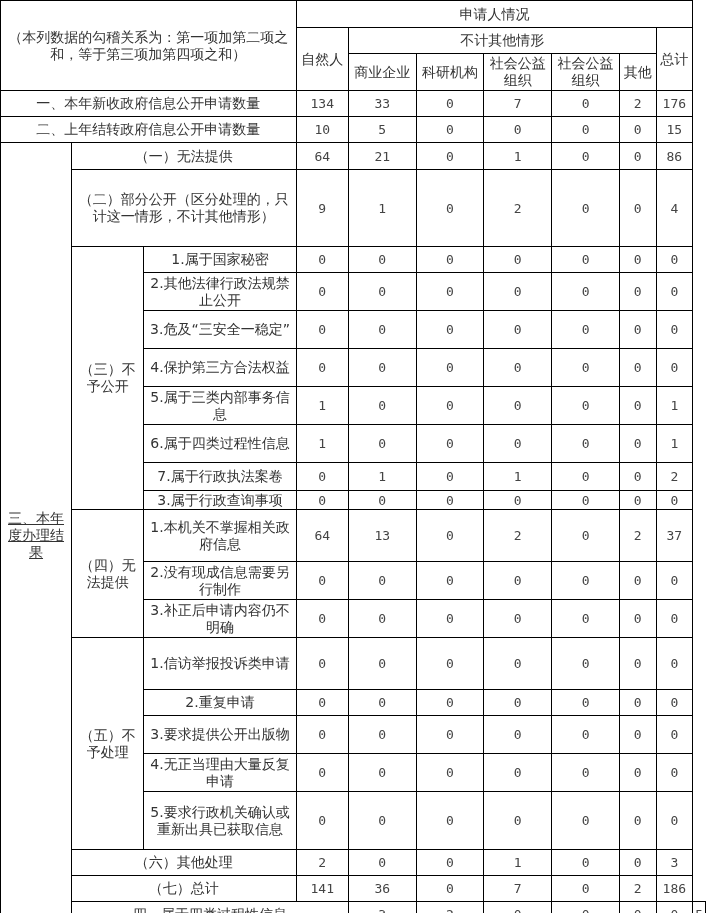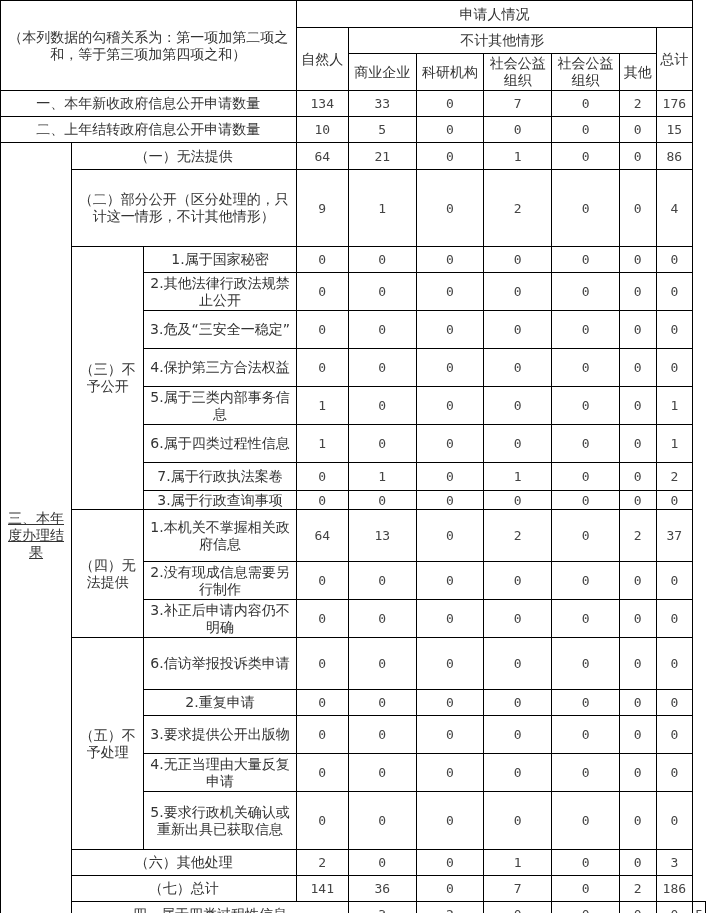--- a/index.html
+++ b/index.html
@@ -216,21 +216,21 @@
     <td class="num">0</td>
     <td class="num">0</td>
     <td class="num">0</td>
     <td class="num">0</td>
     <td class="num">0</td>
     <td class="num">0</td>
   </tr>
 
   <tr style="height:52px">
     <td rowspan="5" class="vlabel">（五）不予处理</td>
-    <td>6.信访举报投诉类申请</td>
+    <td>1.信访举报投诉类申请</td>
     <td class="num">0</td>
     <td class="num">0</td>
     <td class="num">0</td>
     <td class="num">0</td>
     <td class="num">0</td>
     <td class="num">0</td>
     <td class="num">0</td>
   </tr>
   <tr style="height:26px">
     <td>2.重复申请</td>

